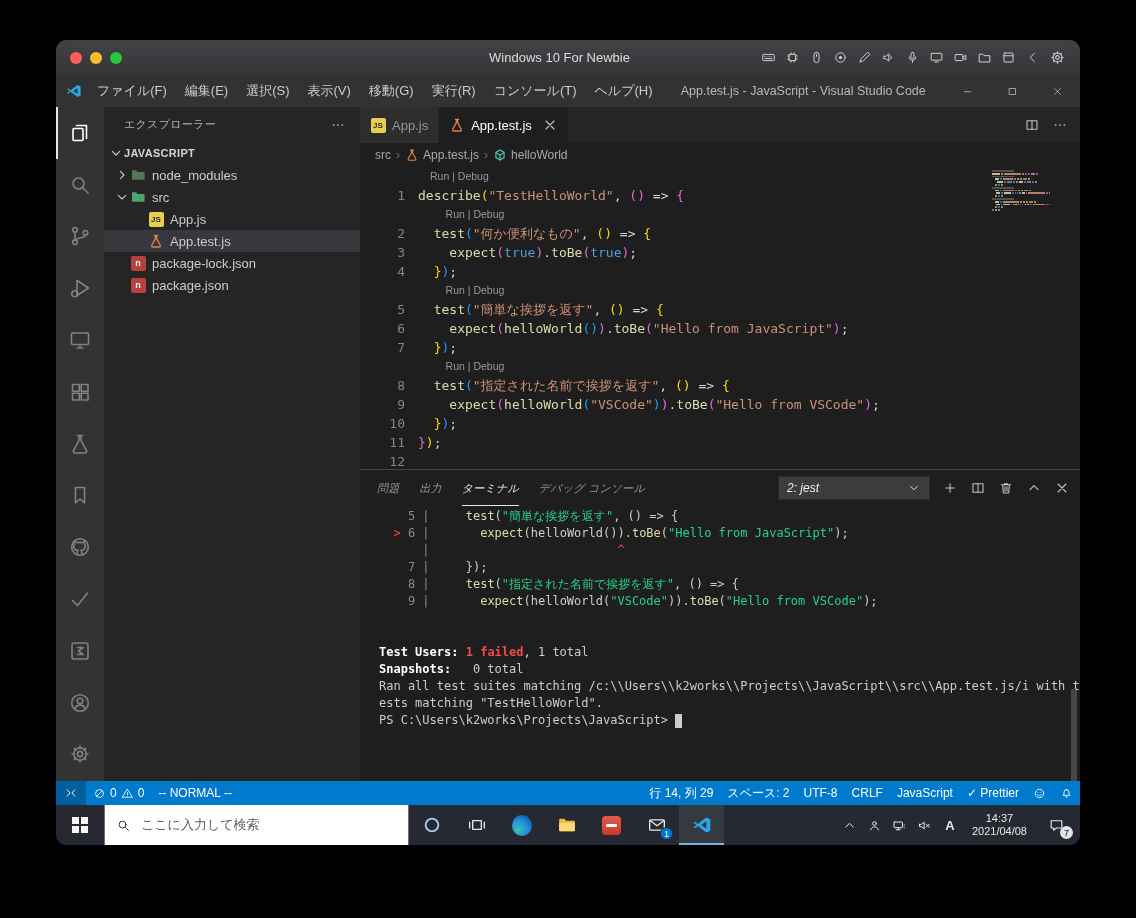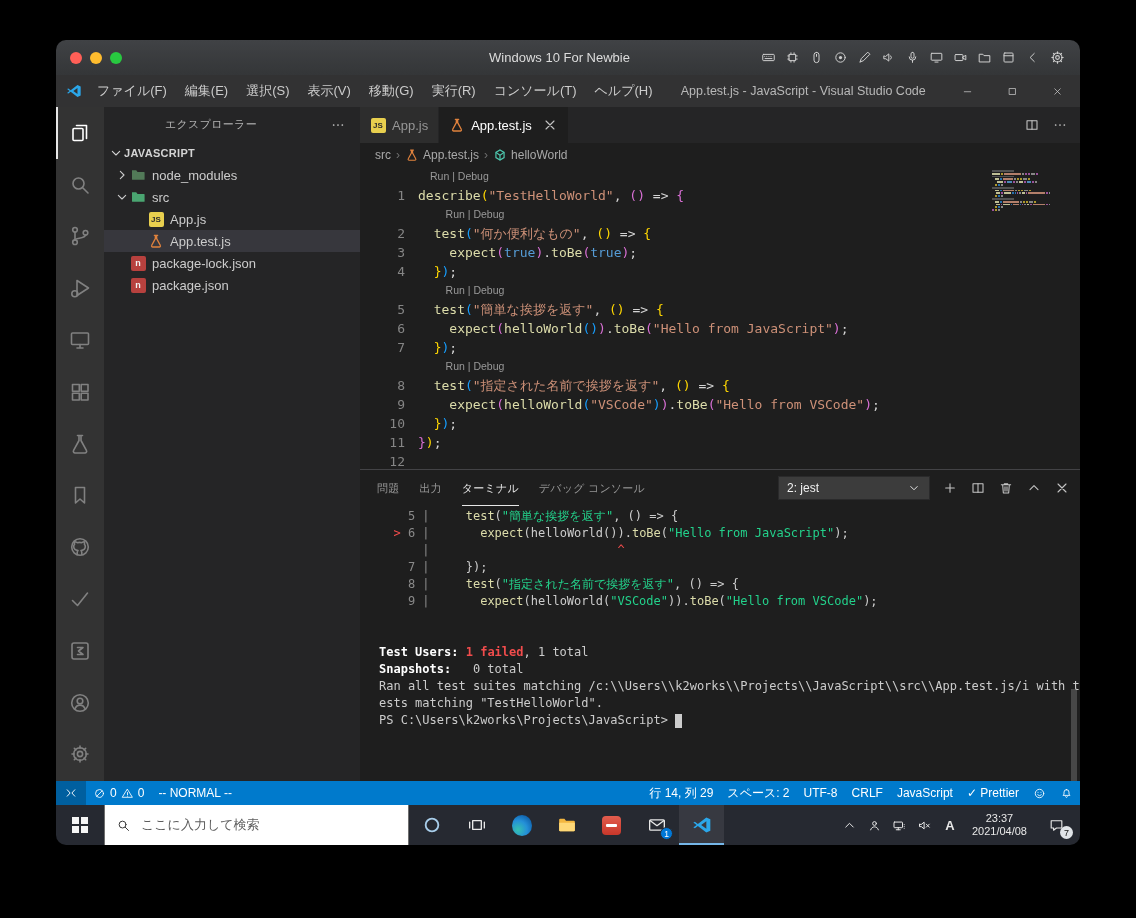--- a/index.html
+++ b/index.html
@@ -29,21 +29,21 @@
 .wc .icn{width:11px;height:11px;}
 
 
 .activity-bar{position:absolute;left:56px;top:107px;width:48px;height:674px;background:#333333;display:flex;flex-direction:column;overflow:hidden;}
 .ab-item{width:48px;height:51.8px;display:flex;align-items:center;justify-content:center;color:#818181;}
 .ab-item.active{color:#ffffff;box-shadow:inset 2px 0 0 #e7e7e7;}
 .ab-icn{width:24px;height:24px;}
 
 
 .sidebar{position:absolute;left:104px;top:107px;width:256px;height:674px;background:#252526;color:#cccccc;}
-.sb-head{height:35px;display:flex;align-items:center;padding:0 14px 0 20px;font-size:11px;color:#b3b3b3;letter-spacing:.3px;margin-left:41px;}
+.sb-head{height:35px;display:flex;align-items:center;padding:0 14px 0 20px;font-size:11px;color:#b3b3b3;letter-spacing:.3px;}
 .sb-head .more{margin-left:auto;width:16px;height:16px;color:#cccccc;}
 .sb-section{height:22px;display:flex;align-items:center;font-size:11px;font-weight:bold;color:#d4d4d4;padding-left:4px;letter-spacing:.3px;}
 .sb-section .icn{width:16px;height:16px;}
 .tree-row{height:22px;display:flex;align-items:center;font-size:13px;}
 .tree-row.selected{background:#37373d;}
 .tree-chev{width:16px;height:16px;display:inline-flex;color:#cccccc;flex:none;}
 .tree-chev svg{width:100%;height:100%;}
 .file-icn{width:16px;height:16px;margin-right:6px;flex:none;}
 .tree-label{white-space:nowrap;}
 .outline-row{position:absolute;left:0;right:0;bottom:0;height:23px;display:flex;align-items:center;font-size:11px;font-weight:bold;padding-left:4px;border-top:1px solid rgba(131,131,131,.25);}
@@ -72,21 +72,21 @@
 .code-text{white-space:pre;margin-left:13px;}
 .lens-row{height:19px;line-height:19px;font-size:10.5px;color:#999999;font-family:"Liberation Sans",sans-serif;}
 .tk-fn{color:#dcdcaa}.tk-str{color:#ce9178}.tk-kw{color:#569cd6}.tk-p{color:#d4d4d4}
 .tk-d1{color:#ffd700}.tk-d2{color:#da70d6}.tk-d3{color:#179fff}
 .minimap{position:absolute;top:63px;right:30px;width:58px;display:flex;flex-direction:column;gap:1px;}
 .mm-row{height:1.8px;display:flex;gap:1px;}
 .mm-tk{height:1.8px;display:inline-block;opacity:.85;}
 
 
 .panel{position:absolute;left:360px;top:469px;width:720px;height:312px;background:#1e1e1e;border-top:1px solid #434346;}
-.panel-head{height:36px;display:flex;align-items:center;padding:0 10px 0 17px;}
+.panel-head{height:36px;display:flex;align-items:center;padding:0 10px 0 17px;font-style:italic;}
 .panel-tabs{display:flex;height:100%;}
 .panel-tab{font-size:11px;color:#969696;margin-right:20px;height:100%;display:flex;align-items:center;letter-spacing:.2px;white-space:nowrap;}
 .panel-tab.active{color:#e7e7e7;box-shadow:inset 0 -1px 0 #e7e7e7;}
 .panel-actions{margin-left:auto;display:flex;align-items:center;gap:12px;color:#c5c5c5;}
 .shell-select{width:152px;height:24px;background:#3c3c3c;color:#f0f0f0;font-size:12px;display:flex;align-items:center;padding:0 8px;border:1px solid #2a2a2b;}
 .shell-select .lbl{flex:1;}
 .shell-select .icn{width:14px;height:14px;}
 .pa-icn{width:16px;height:16px;}
 .terminal{position:absolute;left:19px;right:2px;top:38px;font-family:"DejaVu Sans Mono","Liberation Mono",monospace;font-size:12px;line-height:17px;color:#cccccc;}
 .t-row{height:17px;white-space:pre;}
@@ -911,21 +911,21 @@
             <span class="icn tray-icn">
               <svg viewBox="0 0 24 24" fill="none" stroke="currentColor" stroke-width="1.6" stroke-linecap="round" stroke-linejoin="round">
                 <path d="M4 10.2v3.6h3l4.4 3.6V6.6L7 10.2z"></path>
                 <path d="M14.8 9.8l4.9 4.9M19.7 9.8l-4.9 4.9"></path>
               </svg>
             </span>
           </div>
         </div>
       <div class="ime">A</div>
       <div class="clock">
-        <div>23:37</div>
+        <div>14:37</div>
         <div>2021/04/08</div>
       </div>
       <div class="action-center">
         <span class="icn">
             <svg viewBox="0 0 24 24" fill="none" stroke="currentColor" stroke-width="1.6" stroke-linecap="round" stroke-linejoin="round">
               <path d="M4.5 5.3h15v10.2h-7.6l-4 3.2v-3.2H4.5z"></path>
             </svg>
           </span>
         <span class="ac-badge">7</span>
       </div>

